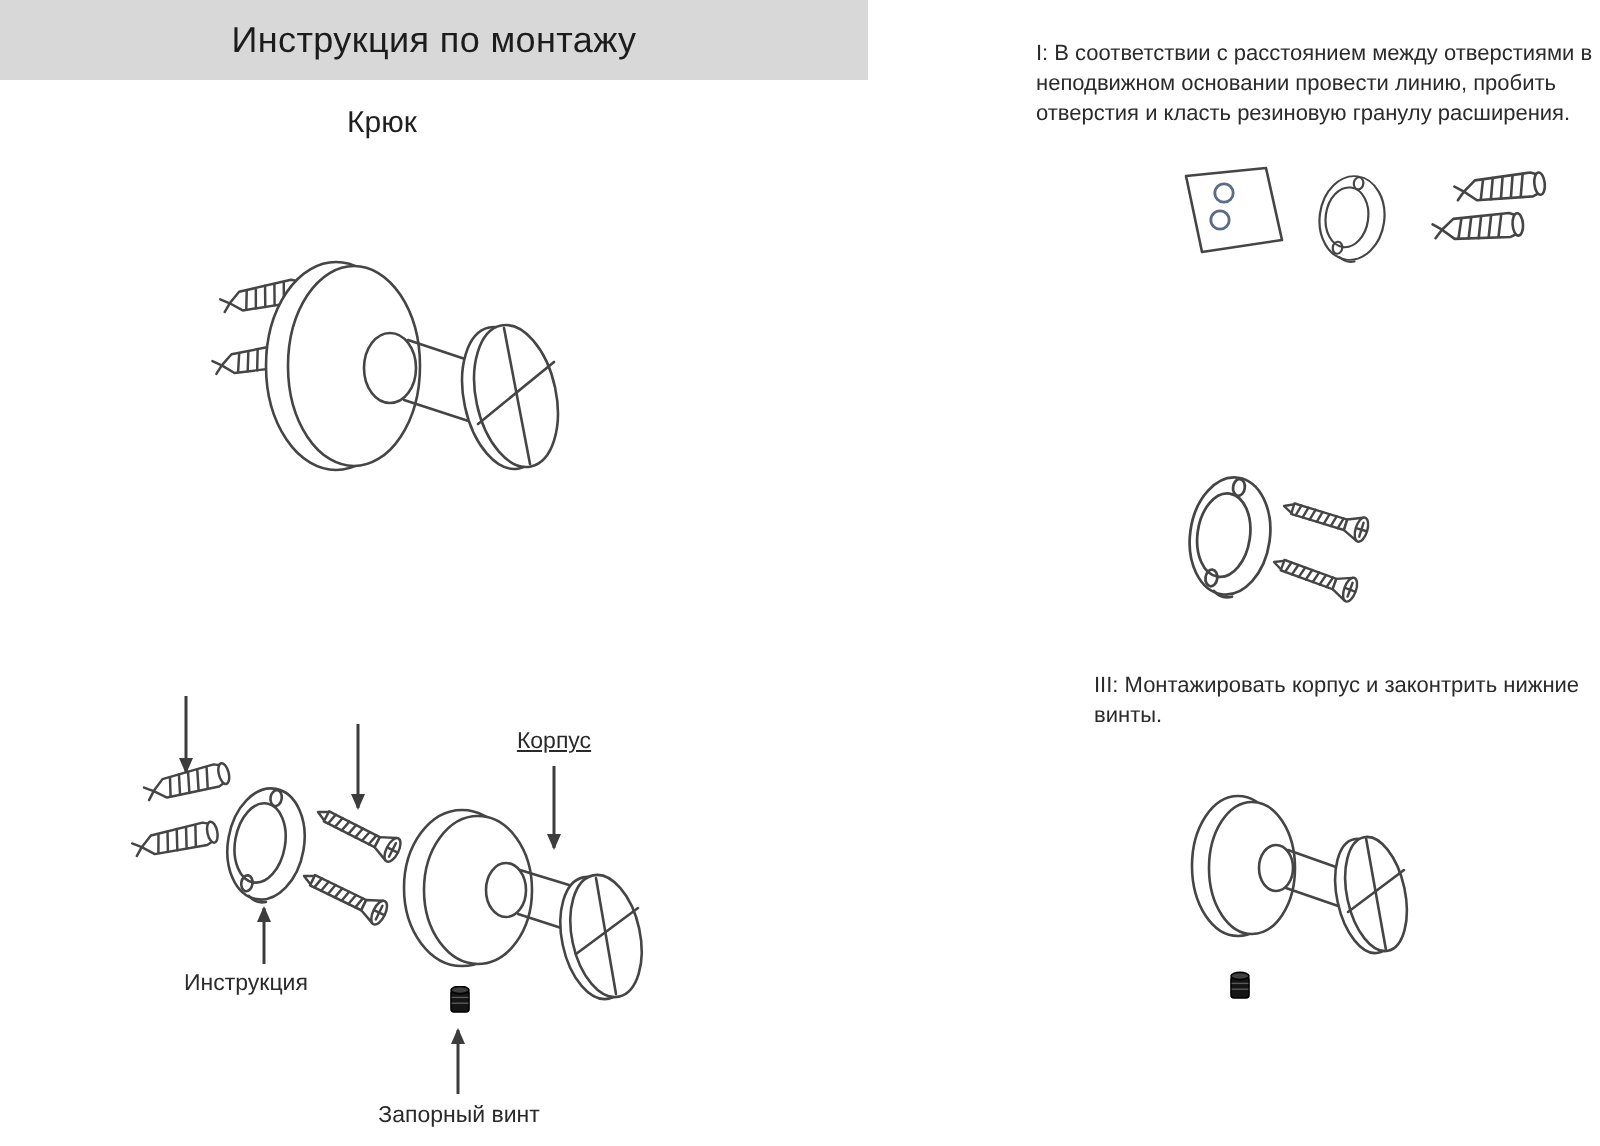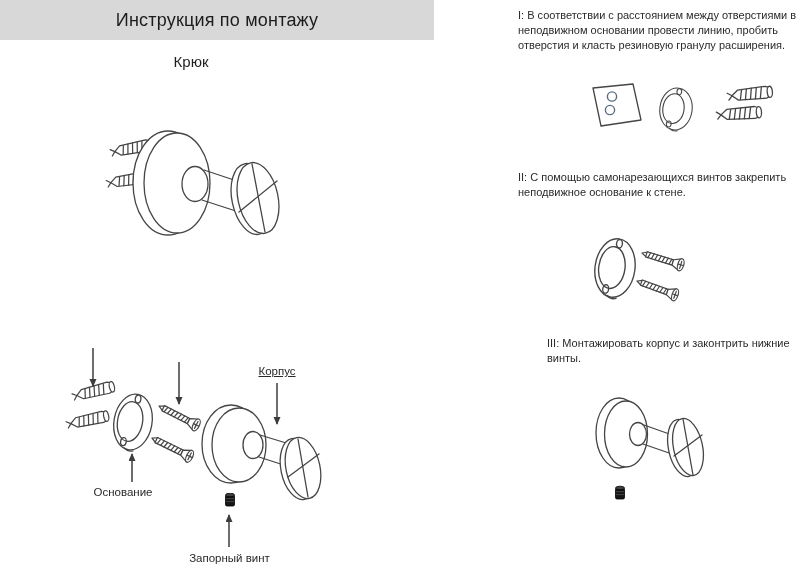--- a/index.html
+++ b/index.html
@@ -15,21 +15,21 @@
   #product-name{left:131px;top:53px;width:120px;text-align:center;font-size:15px;color:#1f1f1f;}
   
   .part-label{font-size:11.5px;line-height:15px;color:#2a2a2a;}
   #label-anchor{left:27px;top:312px;width:112px;text-align:left;}
   #label-screw{left:124px;top:330px;width:112px;text-align:center;}
   #label-body{left:252px;top:364px;width:50px;text-align:center;text-decoration:underline;}
   #label-base{left:88px;top:485px;width:70px;text-align:center;}
   #label-locking{left:172px;top:551px;width:115px;text-align:center;}
   
   .step-text{font-size:11px;line-height:15px;color:#2a2a2a;}
-  #step1-text{left:518px;top:8px;width:282px;}
+  #step1-text{left:518px;top:20px;width:282px;}
   #step2-text{left:518px;top:170px;width:282px;}
   #step3-text{left:527px;top:336px;width:272px;margin-left:20px;}
   
   svg .ln{stroke:#454545;stroke-width:1.3;fill:none;stroke-linecap:round;stroke-linejoin:round;}
   svg .fw{stroke:#454545;stroke-width:1.3;fill:#ffffff;stroke-linejoin:round;}
   svg .hole{stroke:#5b6d85;stroke-width:1.4;fill:none;}
   svg .arrowline{stroke:#3c3c3c;stroke-width:1.5;fill:none;}
 </style>
 </head>
 <body>
@@ -147,42 +147,41 @@
 
   <svg class="abs" style="left:80px;top:340px;" width="220" height="220" viewBox="0 0 220 220">
     <path class="arrowline" d="M13,8 L13,46" marker-end="url(#ah)"></path>
     <path class="arrowline" d="M99,22 L99,64" marker-end="url(#ah)"></path>
     <path class="arrowline" d="M197,43 L197,84" marker-end="url(#ah)"></path>
     <path class="arrowline" d="M52,142 L52,114" marker-end="url(#ah)"></path>
     <path class="arrowline" d="M149,207 L149,175" marker-end="url(#ah)"></path>
   </svg>
 
   <div id="label-body" class="abs part-label">Корпус</div>
-  <div id="label-base" class="abs part-label">Основание</div>
+  <div id="label-base" class="abs part-label">Инструкция</div>
   <div id="label-locking" class="abs part-label">Запорный винт</div>
 
   <div id="step1-text" class="abs step-text">I: В соответствии с расстоянием между отверстиями в неподвижном основании провести линию, пробить отверстия и класть резиновую гранулу расширения.</div>
   <svg class="abs" style="left:585px;top:82px;" width="205" height="62" viewBox="0 0 205 62">
     <g>
       <path class="fw" d="M8,6 L48,2 L56,38 L16,44 Z"></path>
       <circle class="hole" cx="27" cy="14.5" r="4.6"></circle>
       <circle class="hole" cx="25" cy="28" r="4.6"></circle>
     </g>
     <g transform="translate(91,27) rotate(8) scale(0.85,0.75)">
         <use href="#sym-ring"></use>
       </g>
     <g transform="translate(145,14) rotate(-6)">
         <use href="#sym-anchor"></use>
       </g>
     <g transform="translate(134,33) rotate(-4)">
         <use href="#sym-anchor"></use>
       </g>
   </svg>
 
-  <div id="step2-text" class="abs step-text">II: С помощью самонарезающихся винтов закрепить неподвижное основание к стене.</div>
   <svg class="abs" style="left:585px;top:228px;" width="140" height="92" viewBox="0 0 140 92">
     <g transform="translate(30,40) rotate(8) scale(1.05)">
         <use href="#sym-ring"></use>
       </g>
     <g transform="translate(57,25) rotate(17) scale(0.92)">
         <use href="#sym-screw"></use>
       </g>
     <g transform="translate(52,53) rotate(20) scale(0.92)">
         <use href="#sym-screw"></use>
       </g>

